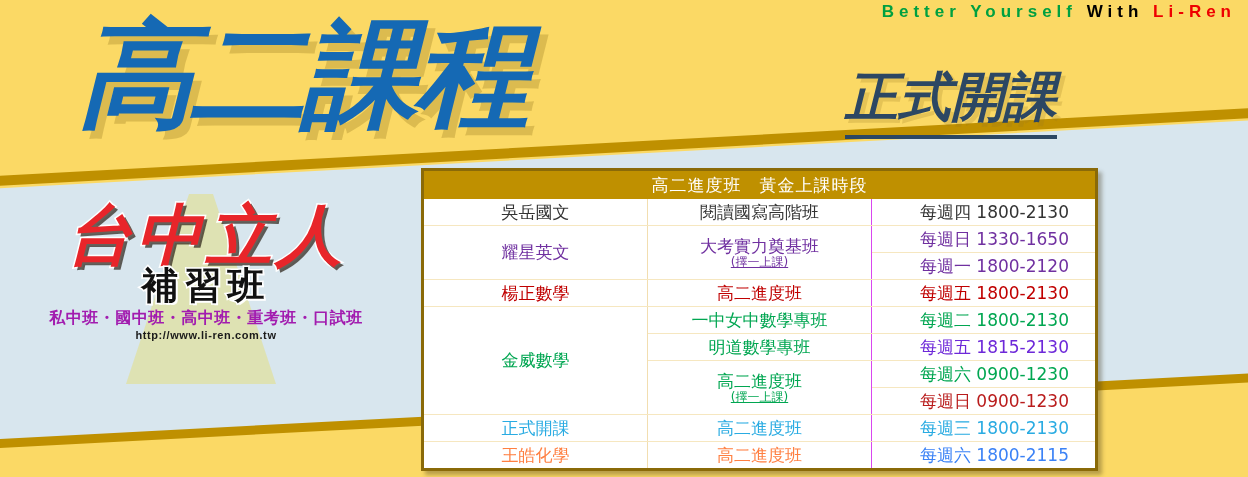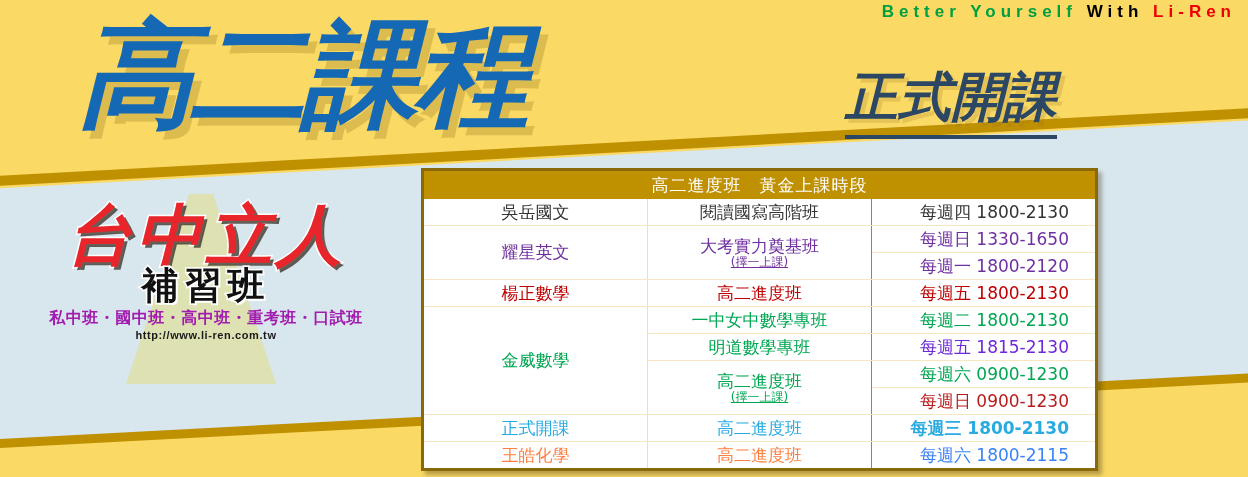--- a/index.html
+++ b/index.html
@@ -220,21 +220,21 @@
             <td class="time" style="color: rgb(0, 166, 81);">每週六 0900-1230</td>
           </tr>
           <tr>
             <td class="time" style="color: #b91c1c;">每週日 0900-1230</td>
           </tr>
           <tr>
             <td class="teacher" rowspan="1" style="color: rgb(41, 171, 226);">正式開課</td>
             <td class="course" rowspan="1" style="color: rgb(41, 171, 226);">
               <span class="big">高二進度班</span>
             </td>
-            <td class="time" style="color: rgb(41, 171, 226); font-weight: bold;">每週三 1800-2130</td>
+            <td class="time" style="color: rgb(41, 171, 226);">每週三 1800-2130</td>
           </tr>
           <tr>
             <td class="teacher" rowspan="1" style="color: rgb(255, 127, 65); border-radius: 7px;">王皓化學</td>
             <td class="course" rowspan="1" style="color: rgb(255, 127, 65);">
               <span class="big">高二進度班</span>
             </td>
             <td class="time" style="color: #3b82f6;">每週六 1800-2115</td>
           </tr>
         </tbody>
     </table>

